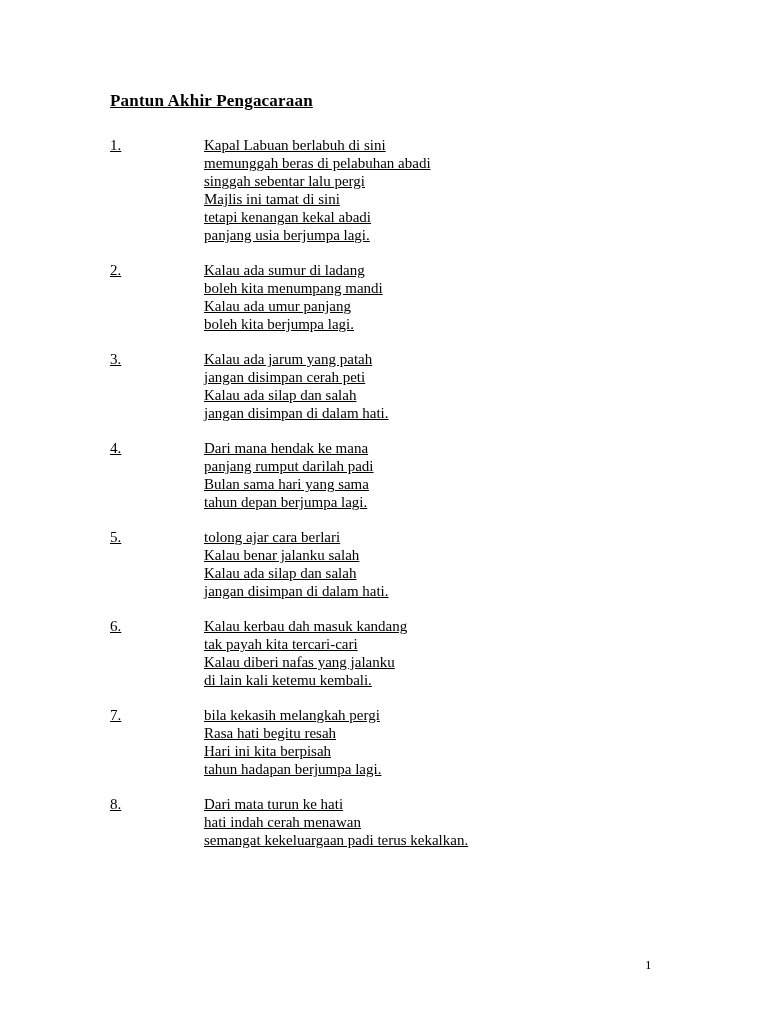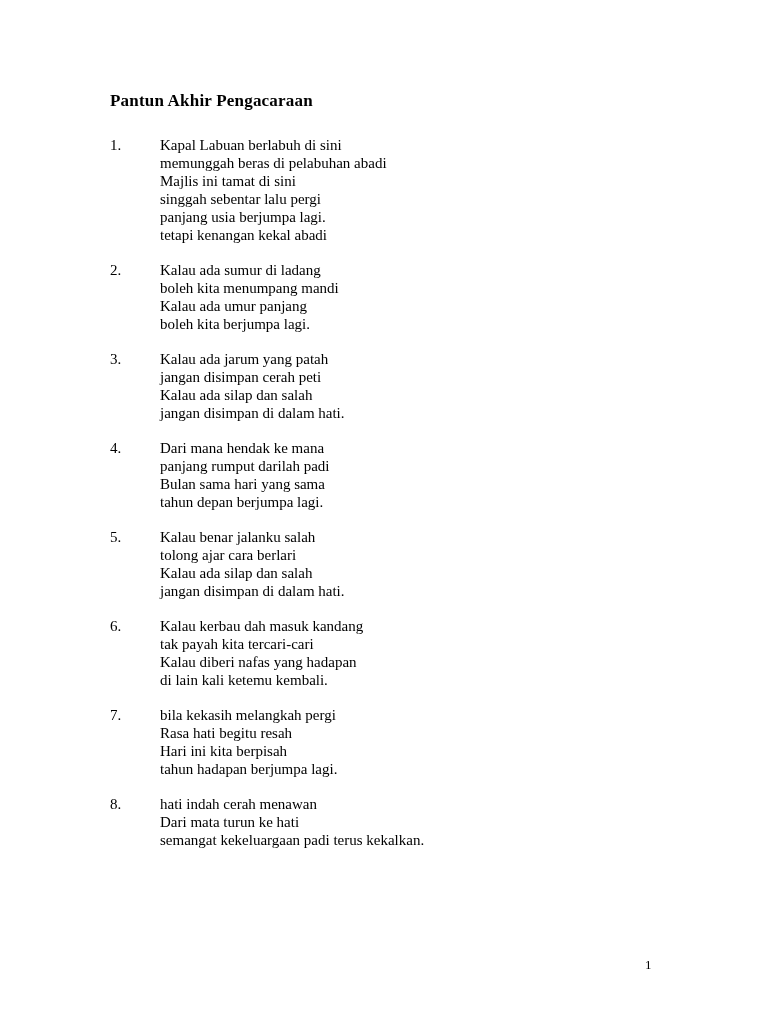--- a/index.html
+++ b/index.html
@@ -15,20 +15,21 @@
     font-family: "Liberation Serif", serif;
     color: #000000;
     overflow: hidden;
     box-sizing: border-box;
   }
   .content {
     position: absolute;
     top: 91px;
     left: 110px;
     right: 60px;
+    text-decoration: underline;
   }
   .title {
     font-size: 17px;
     font-weight: bold;
     line-height: 20px;
     margin: 0 0 25px 0;
     letter-spacing: 0.2px;
   }
   .stanza {
     display: flex;
@@ -41,20 +42,21 @@
     font-size: 15px;
     line-height: 18px;
   }
   .stanza-lines {
     flex: 1 1 auto;
   }
   .verse-line {
     font-size: 15px;
     line-height: 18px;
     white-space: pre;
+    margin-left: 44px;
   }
   .page-number {
     position: absolute;
     left: 645px;
     top: 957px;
     font-size: 13px;
     line-height: 16px;
   }
 </style>
 </head>
@@ -62,24 +64,24 @@
 
 <div class="page">
   <div class="content">
     <h1 class="title">Pantun Akhir Pengacaraan</h1>
     <div class="stanzas">
   <div class="stanza">
     <div class="stanza-num">1.</div>
     <div class="stanza-lines">
             <div class="verse-line">Kapal Labuan berlabuh di sini</div>
             <div class="verse-line">memunggah beras di pelabuhan abadi</div>
+            <div class="verse-line">singgah sebentar lalu pergi</div>
             <div class="verse-line">Majlis ini tamat di sini</div>
-            <div class="verse-line">singgah sebentar lalu pergi</div>
+            <div class="verse-line">tetapi kenangan kekal abadi</div>
             <div class="verse-line">panjang usia berjumpa lagi.</div>
-            <div class="verse-line">tetapi kenangan kekal abadi</div>
           </div>
   </div>
 
   <div class="stanza">
     <div class="stanza-num">2.</div>
     <div class="stanza-lines">
             <div class="verse-line">Kalau ada sumur di ladang</div>
             <div class="verse-line">boleh kita menumpang mandi</div>
             <div class="verse-line">Kalau ada umur panjang</div>
             <div class="verse-line">boleh kita berjumpa lagi.</div>
@@ -102,51 +104,51 @@
             <div class="verse-line">Dari mana hendak ke mana</div>
             <div class="verse-line">panjang rumput darilah padi</div>
             <div class="verse-line">Bulan sama hari yang sama</div>
             <div class="verse-line">tahun depan berjumpa lagi.</div>
           </div>
   </div>
 
   <div class="stanza">
     <div class="stanza-num">5.</div>
     <div class="stanza-lines">
+            <div class="verse-line">tolong ajar cara berlari</div>
             <div class="verse-line">Kalau benar jalanku salah</div>
-            <div class="verse-line">tolong ajar cara berlari</div>
             <div class="verse-line">Kalau ada silap dan salah</div>
             <div class="verse-line">jangan disimpan di dalam hati.</div>
           </div>
   </div>
 
   <div class="stanza">
     <div class="stanza-num">6.</div>
     <div class="stanza-lines">
             <div class="verse-line">Kalau kerbau dah masuk kandang</div>
             <div class="verse-line">tak payah kita tercari-cari</div>
-            <div class="verse-line">Kalau diberi nafas yang hadapan</div>
+            <div class="verse-line">Kalau diberi nafas yang jalanku</div>
             <div class="verse-line">di lain kali ketemu kembali.</div>
           </div>
   </div>
 
   <div class="stanza">
     <div class="stanza-num">7.</div>
     <div class="stanza-lines">
             <div class="verse-line">bila kekasih melangkah pergi</div>
             <div class="verse-line">Rasa hati begitu resah</div>
             <div class="verse-line">Hari ini kita berpisah</div>
             <div class="verse-line">tahun hadapan berjumpa lagi.</div>
           </div>
   </div>
 
   <div class="stanza">
     <div class="stanza-num">8.</div>
     <div class="stanza-lines">
+            <div class="verse-line">Dari mata turun ke hati</div>
             <div class="verse-line">hati indah cerah menawan</div>
-            <div class="verse-line">Dari mata turun ke hati</div>
             <div class="verse-line">semangat kekeluargaan padi terus kekalkan.</div>
           </div>
   </div>
 </div>
   </div>
   <div class="page-number">1</div>
 </div>
 
 </body></html>

